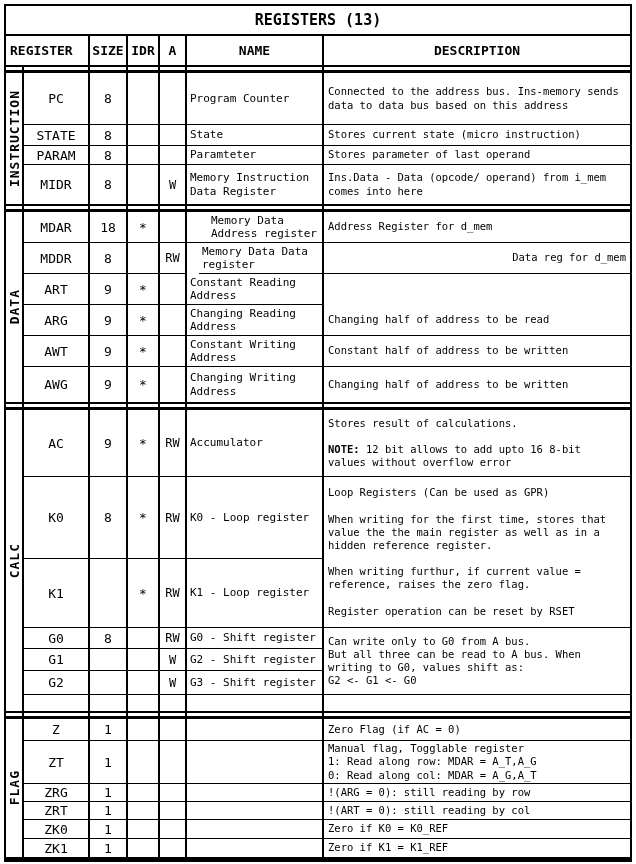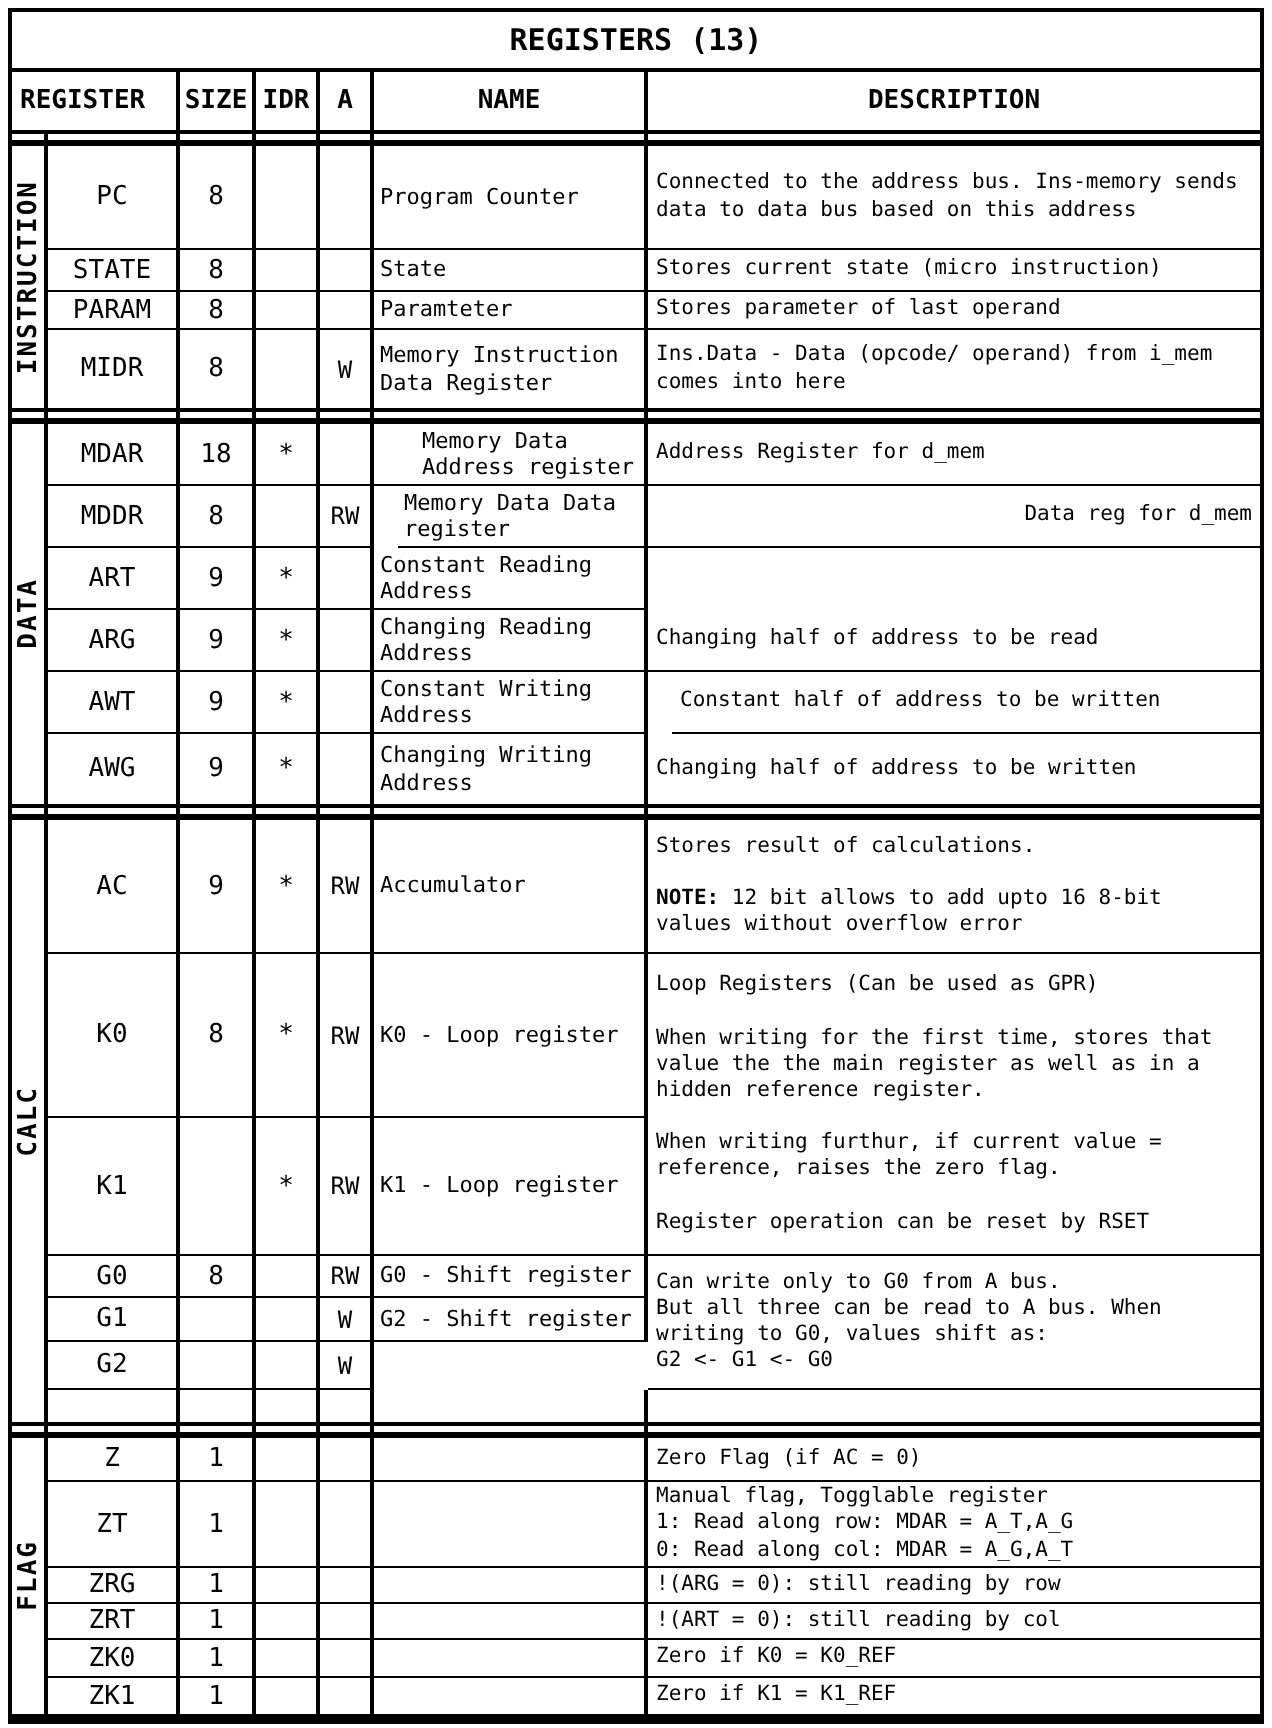--- a/index.html
+++ b/index.html
@@ -228,21 +228,21 @@
         <div class="c col-idr" style="grid-area: 5 / 4;">
           <span class="pre">*</span>
         </div>
         <div class="c col-a" style="grid-area: 5 / 5;">
           <span class="pre"></span>
         </div>
         <div class="c col-name" style="grid-area: 5 / 6;">
           <span class="pre">Constant Writing
 Address</span>
         </div>
-        <div class="c col-desc" style="grid-area: 5 / 7 / span 1; margin-left: 12px;">
+        <div class="c col-desc" style="grid-area: 5 / 7 / span 1;">
           <span class="pre">Constant half of address to be written</span>
         </div>
         <div class="c col-register nb" style="grid-area: 6 / 2;">
           <span class="pre">AWG</span>
         </div>
         <div class="c col-size nb" style="grid-area: 6 / 3;">
           <span class="pre">9</span>
         </div>
         <div class="c col-idr nb" style="grid-area: 6 / 4;">
           <span class="pre">*</span>
@@ -375,20 +375,23 @@
         </div>
         <div class="c col-size" style="grid-area: 6 / 3;">
           <span class="pre"></span>
         </div>
         <div class="c col-idr" style="grid-area: 6 / 4;">
           <span class="pre"></span>
         </div>
         <div class="c col-a" style="grid-area: 6 / 5;">
           <span class="pre">W</span>
         </div>
+        <div class="c col-name" style="grid-area: 6 / 6;">
+          <span class="pre">G3 - Shift register</span>
+        </div>
         <div class="c col-register nb" style="grid-area: 7 / 2;">
           <span class="pre"></span>
         </div>
         <div class="c col-size nb" style="grid-area: 7 / 3;">
           <span class="pre"></span>
         </div>
         <div class="c col-idr nb" style="grid-area: 7 / 4;">
           <span class="pre"></span>
         </div>
         <div class="c col-a nb" style="grid-area: 7 / 5;">

